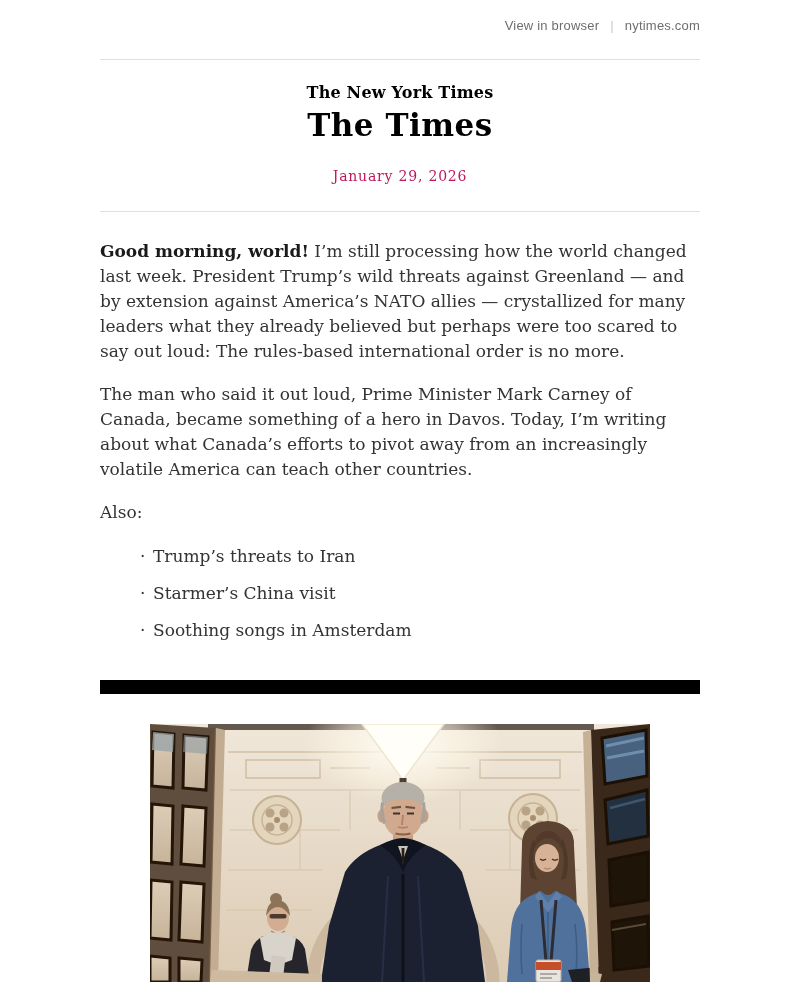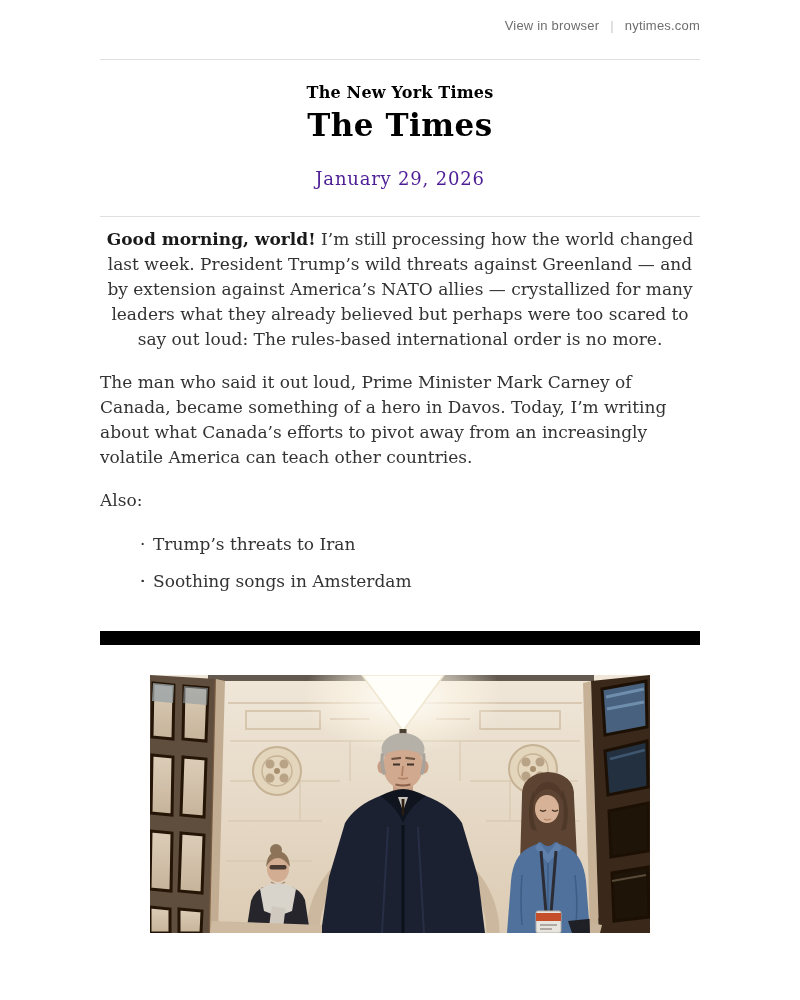--- a/index.html
+++ b/index.html
@@ -41,22 +41,22 @@
   .world-title {
     font-family: "DejaVu Serif", serif;
     font-weight: bold;
     font-size: 31px;
     color: #000;
     margin-top: 5px;
     letter-spacing: 0.5px;
   }
   .issue-date {
     font-family: "DejaVu Serif", serif;
-    font-size: 18px;
-    color: #4c1d95;
+    font-size: 14px;
+    color: #be185d;
     letter-spacing: 0.8px;
     margin-top: 25px;
   }
 
   
   .byline { display: flex; align-items: center; gap: 13px; margin-top: 24px; }
   .avatar {
     width: 48px; height: 48px; border-radius: 50%;
     overflow: hidden; flex: none; background: #e9e7e3;
   }
@@ -65,21 +65,21 @@
   .author-link { color: #000; text-decoration: underline; text-underline-offset: 3px; text-decoration-color: #8a8a8a; cursor: pointer; }
 
   
   .body-copy {
     font-family: "DejaVu Serif", serif;
     font-size: 17px;
     line-height: 25px;
     color: #333333;
   }
   .body-copy p { margin: 18px 0 0 0; }
-  .body-copy p.first { margin-top: 10px; text-align: center; }
+  .body-copy p.first { margin-top: 27px; }
   .lead-bold { font-weight: bold; color: #1a1a1a; }
 
   ul.bullets { list-style: none; margin: 19px 0 0 0; padding: 0 0 0 40px; }
   ul.bullets li { position: relative; padding-left: 13px; margin-bottom: 12px; }
   ul.bullets .dot { position: absolute; left: 0; top: 0; color: #333; }
 
   .black-bar { width: 600px; height: 14px; background: #000000; margin-top: 37px; }
 
   .photo-wrap { width: 500px; height: 258px; margin: 30px auto 0 auto; cursor: pointer; }
   .photo-wrap svg { display: block; }
@@ -103,21 +103,21 @@
 
   <hr class="rule rule-2">
 
 
   <div class="body-copy">
     <p class="first"><span class="lead-bold">Good morning, world!</span><span> I’m still processing how the world changed last week. President Trump’s wild threats against Greenland — and by extension against America’s NATO allies — crystallized for many leaders what they already believed but perhaps were too scared to say out loud: The rules-based international order is no more.</span></p>
     <p>The man who said it out loud, Prime Minister Mark Carney of Canada, became something of a hero in Davos. Today, I’m writing about what Canada’s efforts to pivot away from an increasingly volatile America can teach other countries.</p>
     <p>Also:</p>
     <ul class="bullets">
       <li><span class="dot">·</span><span>Trump’s threats to Iran</span></li>
-      <li><span class="dot">·</span></li>
+      <li><span class="dot">·</span><span>Starmer’s China visit</span></li>
       <li><span class="dot">·</span><span>Soothing songs in Amsterdam</span></li>
     </ul>
   </div>
 
   <div class="black-bar"></div>
 
   <div class="photo-wrap">
     <svg width="500" height="258" viewBox="0 0 500 258">
       <defs>
         <linearGradient id="wall" x1="0" y1="0" x2="0" y2="1">

